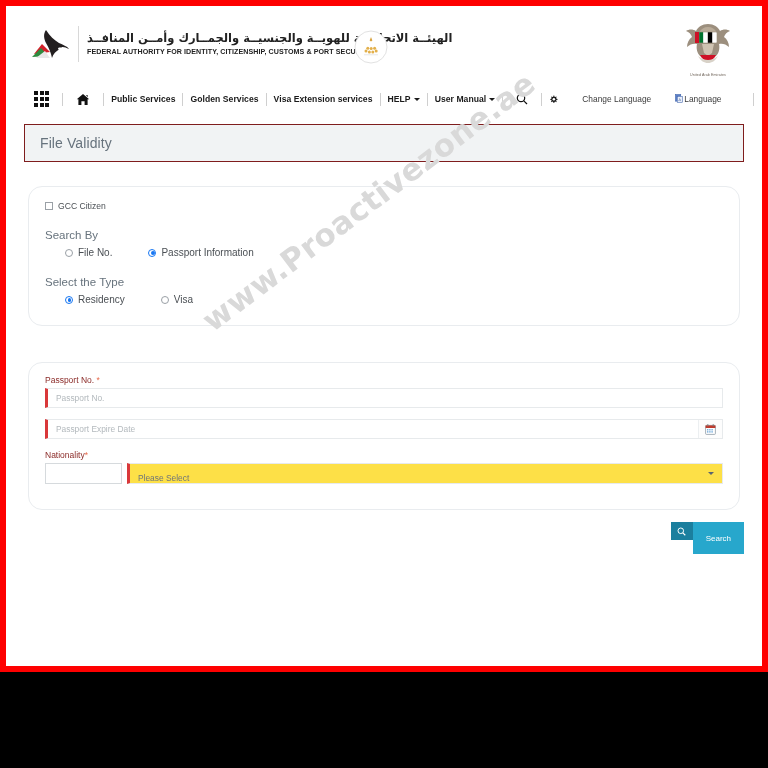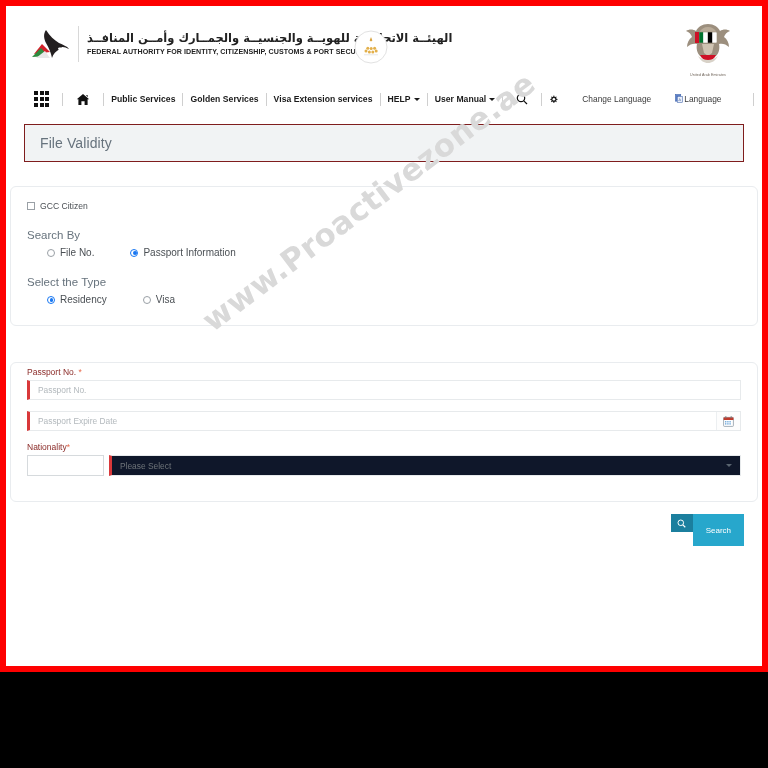--- a/index.html
+++ b/index.html
@@ -165,29 +165,29 @@
   .title-band h1 {
     margin: 0;
     font-size: 14px;
     font-weight: normal;
     color: #67737d;
     letter-spacing: 0.1px;
   }
 
   
   .panel {
-    margin: 0 4px;
+    margin: 0 22px;
     background: #fff;
     border: 1px solid #e9ecef;
-    border-radius: 6px;
+    border-radius: 14px;
     position: relative;
     z-index: 5;
   }
   #panel-search { margin-top: 24px; padding: 14px 16px 20px 16px; }
-  #panel-fields { margin-top: 36px; padding: 4px 16px 14px 16px; }
+  #panel-fields { margin-top: 36px; padding: 12px 16px 14px 16px; }
 
   
   .cb-row { display: flex; align-items: center; gap: 5px; }
   .cb-box {
     width: 8px; height: 8px;
     border: 1px solid #9aa0a6;
     background: #fff;
     flex: none;
     cursor: pointer;
   }
@@ -281,22 +281,22 @@
     padding: 0 5px;
     color: #3b3f44;
     font-family: "Liberation Sans", sans-serif;
   }
   .nat-select-wrap {
     flex: 1;
     margin-left: 5px;
     border: 1px solid #e7eaec;
     border-left: 3px solid #d9383a;
     display: flex;
-    align-items: center;
-    background: #0f172a;
+    align-items: flex-end;
+    background: #fde047;
     position: relative;
     cursor: pointer;
   }
   .nat-select-text {
     font-size: 8.4px;
     color: #6e7479;
     padding-left: 8px;
   }
   .sel-caret {
     position: absolute;

